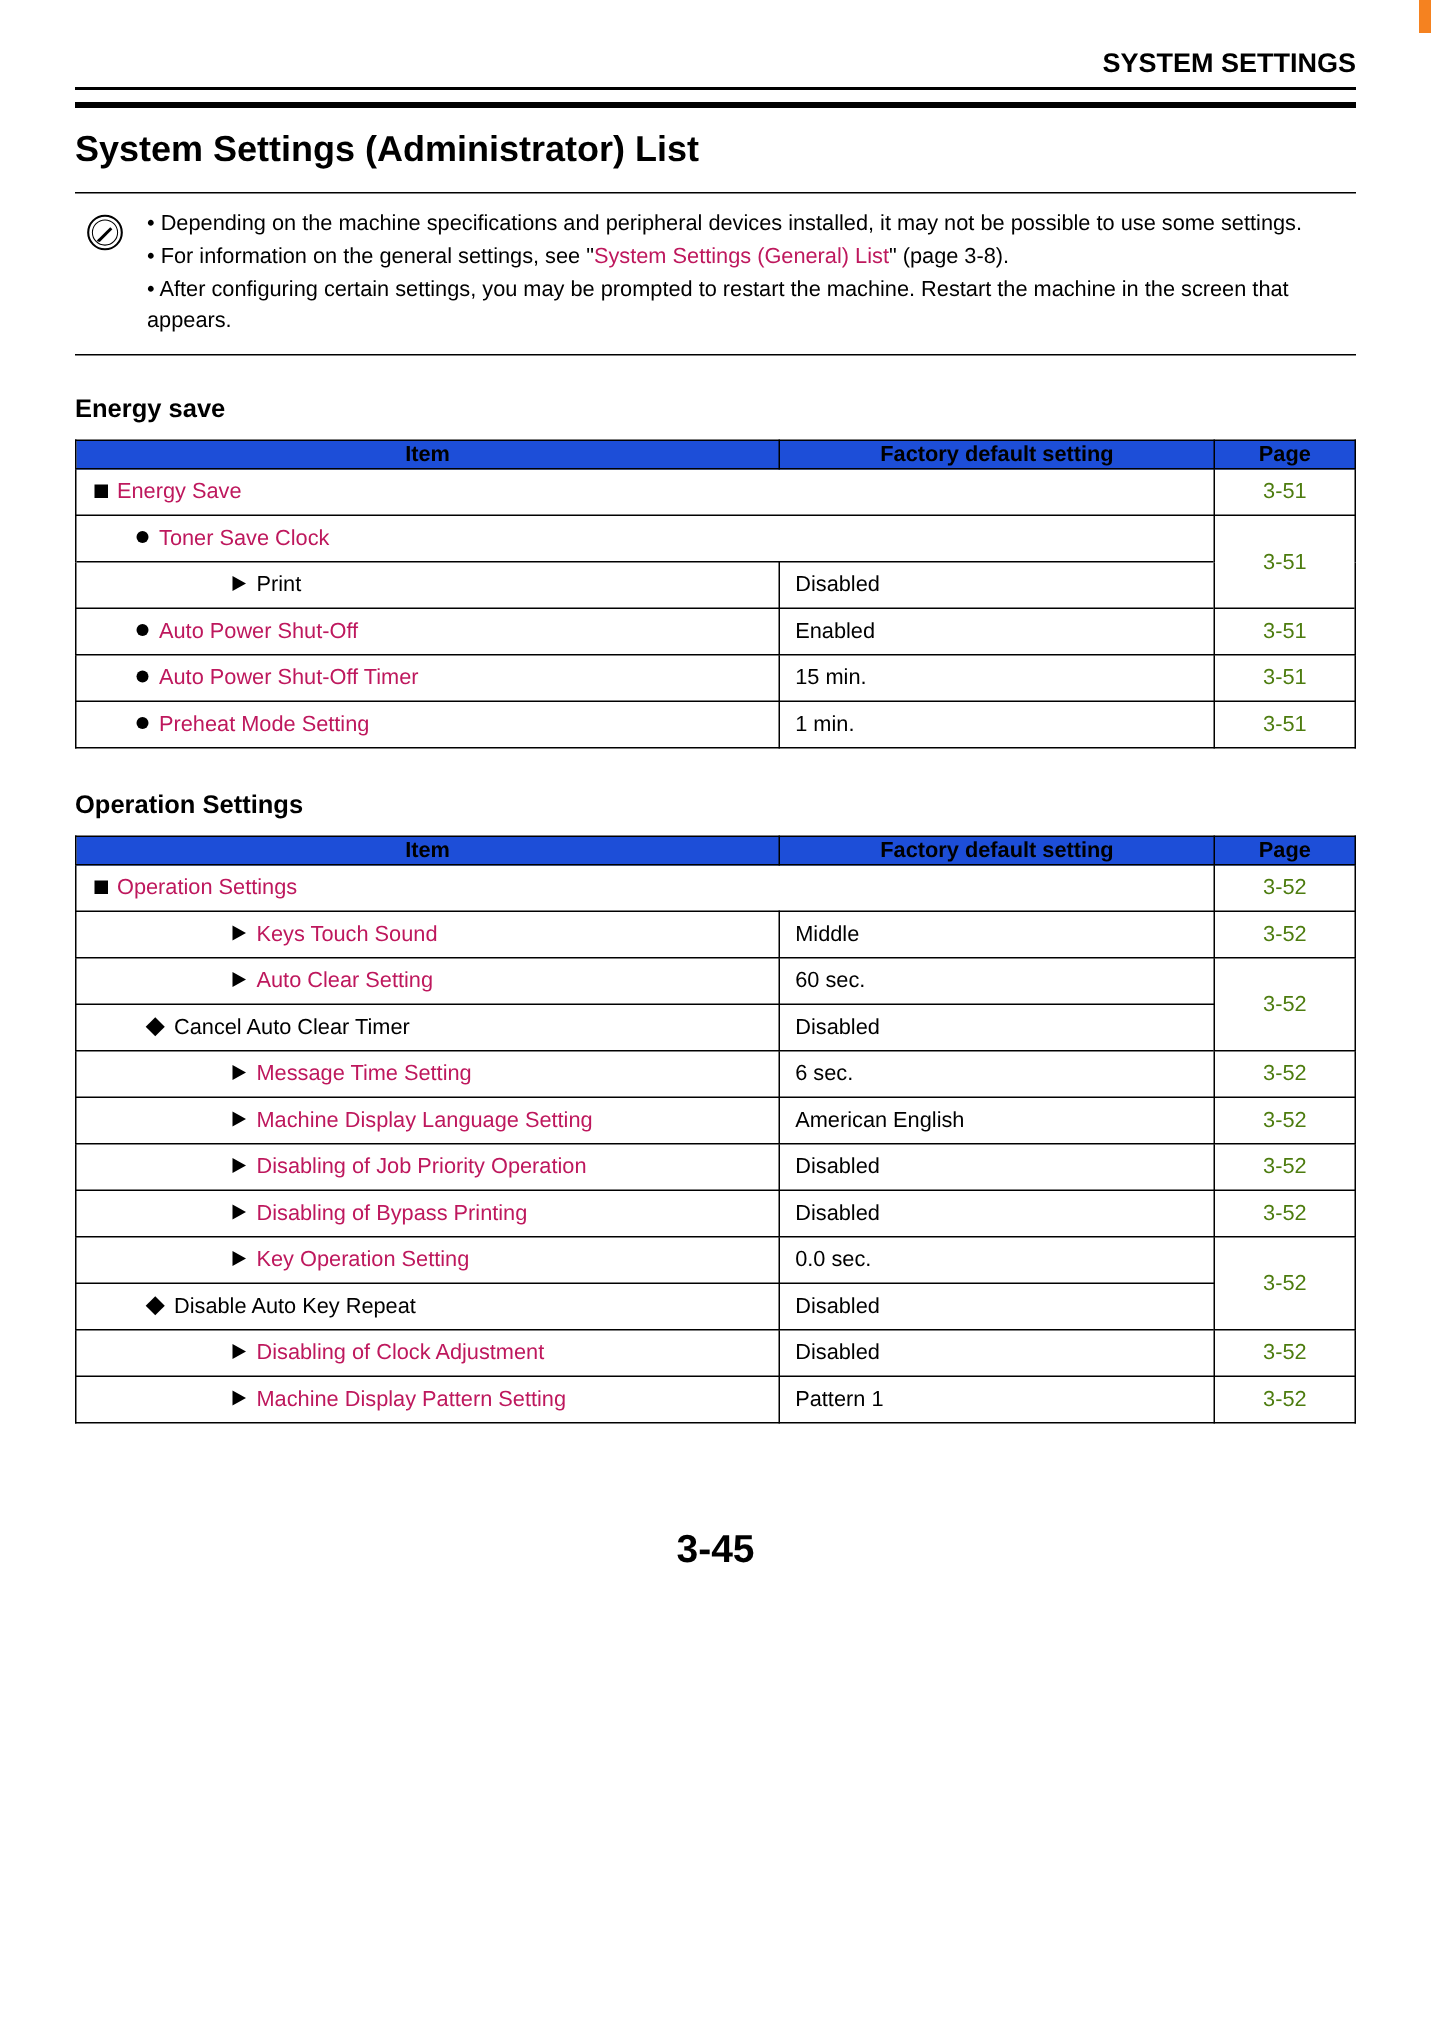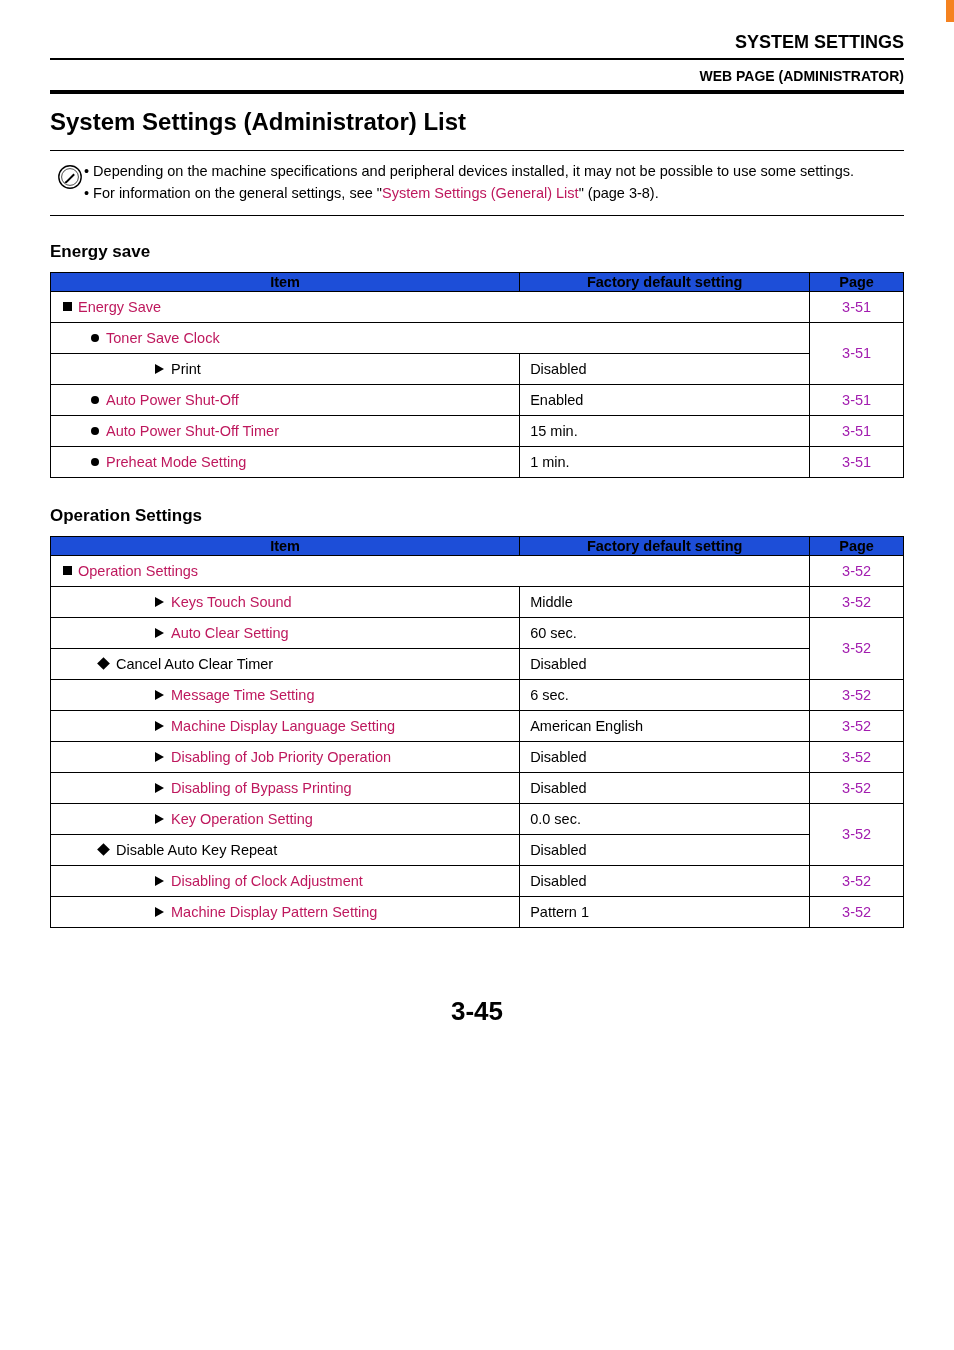--- a/index.html
+++ b/index.html
@@ -7,34 +7,34 @@
   .orange-strip{height:22px;width:8px;background:#f58220;position:absolute;top:0;right:0}
   .top-band{height:22px;width:100%;position:relative}
   .header-zone{padding:10px 50px 0 50px}
   .sys-title{font-weight:bold;text-align:right;font-size:18px;margin-bottom:5px}
   .underline-thin{height:2px;background:#000;margin-bottom:8px}
   .subheader{font-weight:bold;text-align:right;font-size:14px;margin-bottom:6px}
   .heavy-rule{height:4px;background:#000;margin-bottom:14px}
   .main{padding:0 50px}
   h1{font-size:24px;font-weight:bold;margin-bottom:14px}
   .intro{font-size:15px;line-height:1.35;margin-bottom:18px}
-  .note-box{border-top:1px solid #000;border-bottom:1px solid #000;padding:10px 6px 10px 6px;display:flex;margin-bottom:26px}
+  .note-box{border-top:1px solid #000;border-bottom:1px solid #000;padding:10px 6px 10px 6px;display:flex;gap:14px;margin-bottom:26px}
   .note-icon{flex:none;margin-top:2px}
   .note-list{list-style:none;font-size:14.5px;line-height:1.5}
   .note-list li::before{content:"• ";}
   .link{color:#be185d}
   .section-h{font-weight:bold;font-size:17px;margin:6px 0 10px}
   table{width:100%;border-collapse:collapse;margin-bottom:28px}
   th,td{border:1px solid #000;font-size:14.5px;vertical-align:middle}
   th{background:#1d4ed8;font-weight:bold;text-align:center;padding:1px 8px}
   th.col-item{width:55%}
   th.col-fds{width:34%}
   th.col-page{width:11%}
   td{padding:7px 10px}
-  td.page{text-align:center;color:#a21caf}
+  td.page{text-align:center;color:#4d7c0f}
   .lvl0{padding-left:12px}
   .lvl1{padding-left:40px}
   .lvl2{padding-left:104px}
   .lvl3{padding-left:48px}
   .blk-sq{display:inline-block;width:9px;height:9px;background:#000;margin-right:6px;vertical-align:middle;position:relative;top:-1px}
   .bullet-dot{display:inline-block;width:8px;height:8px;border-radius:50%;background:#000;margin-right:7px;vertical-align:middle;position:relative;top:-1px}
   .tri{display:inline-block;width:0;height:0;border-top:5px solid transparent;border-bottom:5px solid transparent;border-left:9px solid #000;margin-right:7px;vertical-align:middle;position:relative;top:-1px}
   .dia{display:inline-block;width:9px;height:9px;background:#000;transform:rotate(45deg);margin-right:8px;vertical-align:middle;position:relative;top:-1px}
   td.noborder-b{border-bottom:none}
   .pagefoot{text-align:center;font-size:26px;font-weight:bold;padding:40px 0 20px}
@@ -43,39 +43,39 @@
 </head>
 <body>
 
 <div class="top-band">
   <div class="orange-strip"></div>
 </div>
 
 <div class="header-zone">
   <div class="sys-title">SYSTEM SETTINGS</div>
   <div class="underline-thin"></div>
-  <div class="subheader">WEB PAGE (ADMINISTRATOR)</div>
   <div class="heavy-rule"></div>
 </div>
 
 <div class="main">
   <h1>System Settings (Administrator) List</h1>
 
   <div class="note-box">
     <div class="note-icon">
       <svg class="pencil" viewBox="0 0 40 40">
         <circle cx="20" cy="20" r="16" fill="none" stroke="#000" stroke-width="2"></circle>
         <circle cx="20" cy="20" r="12" fill="none" stroke="#000" stroke-width="1"></circle>
         <path d="M13 27 L25 15 L27 17 L15 29 Z" fill="#000"></path>
         <path d="M12 28 L14 26 L15 29 Z" fill="#000"></path>
       </svg>
     </div>
     <ul class="note-list">
       <li><span>Depending on the machine specifications and peripheral devices installed, it may not be possible to use some settings.</span></li>
       <li><span>For information on the general settings, see "</span><span class="link">System Settings (General) List</span><span>" (page 3-8).</span></li>
+      <li><span>After configuring certain settings, you may be prompted to restart the machine. Restart the machine in the screen that appears.</span></li>
     </ul>
   </div>
 
   <div class="section-h">Energy save</div>
   <table>
     <thead>
       <tr>
         <th class="col-item">Item</th>
         <th class="col-fds">Factory default setting</th>
         <th class="col-page">Page</th>

